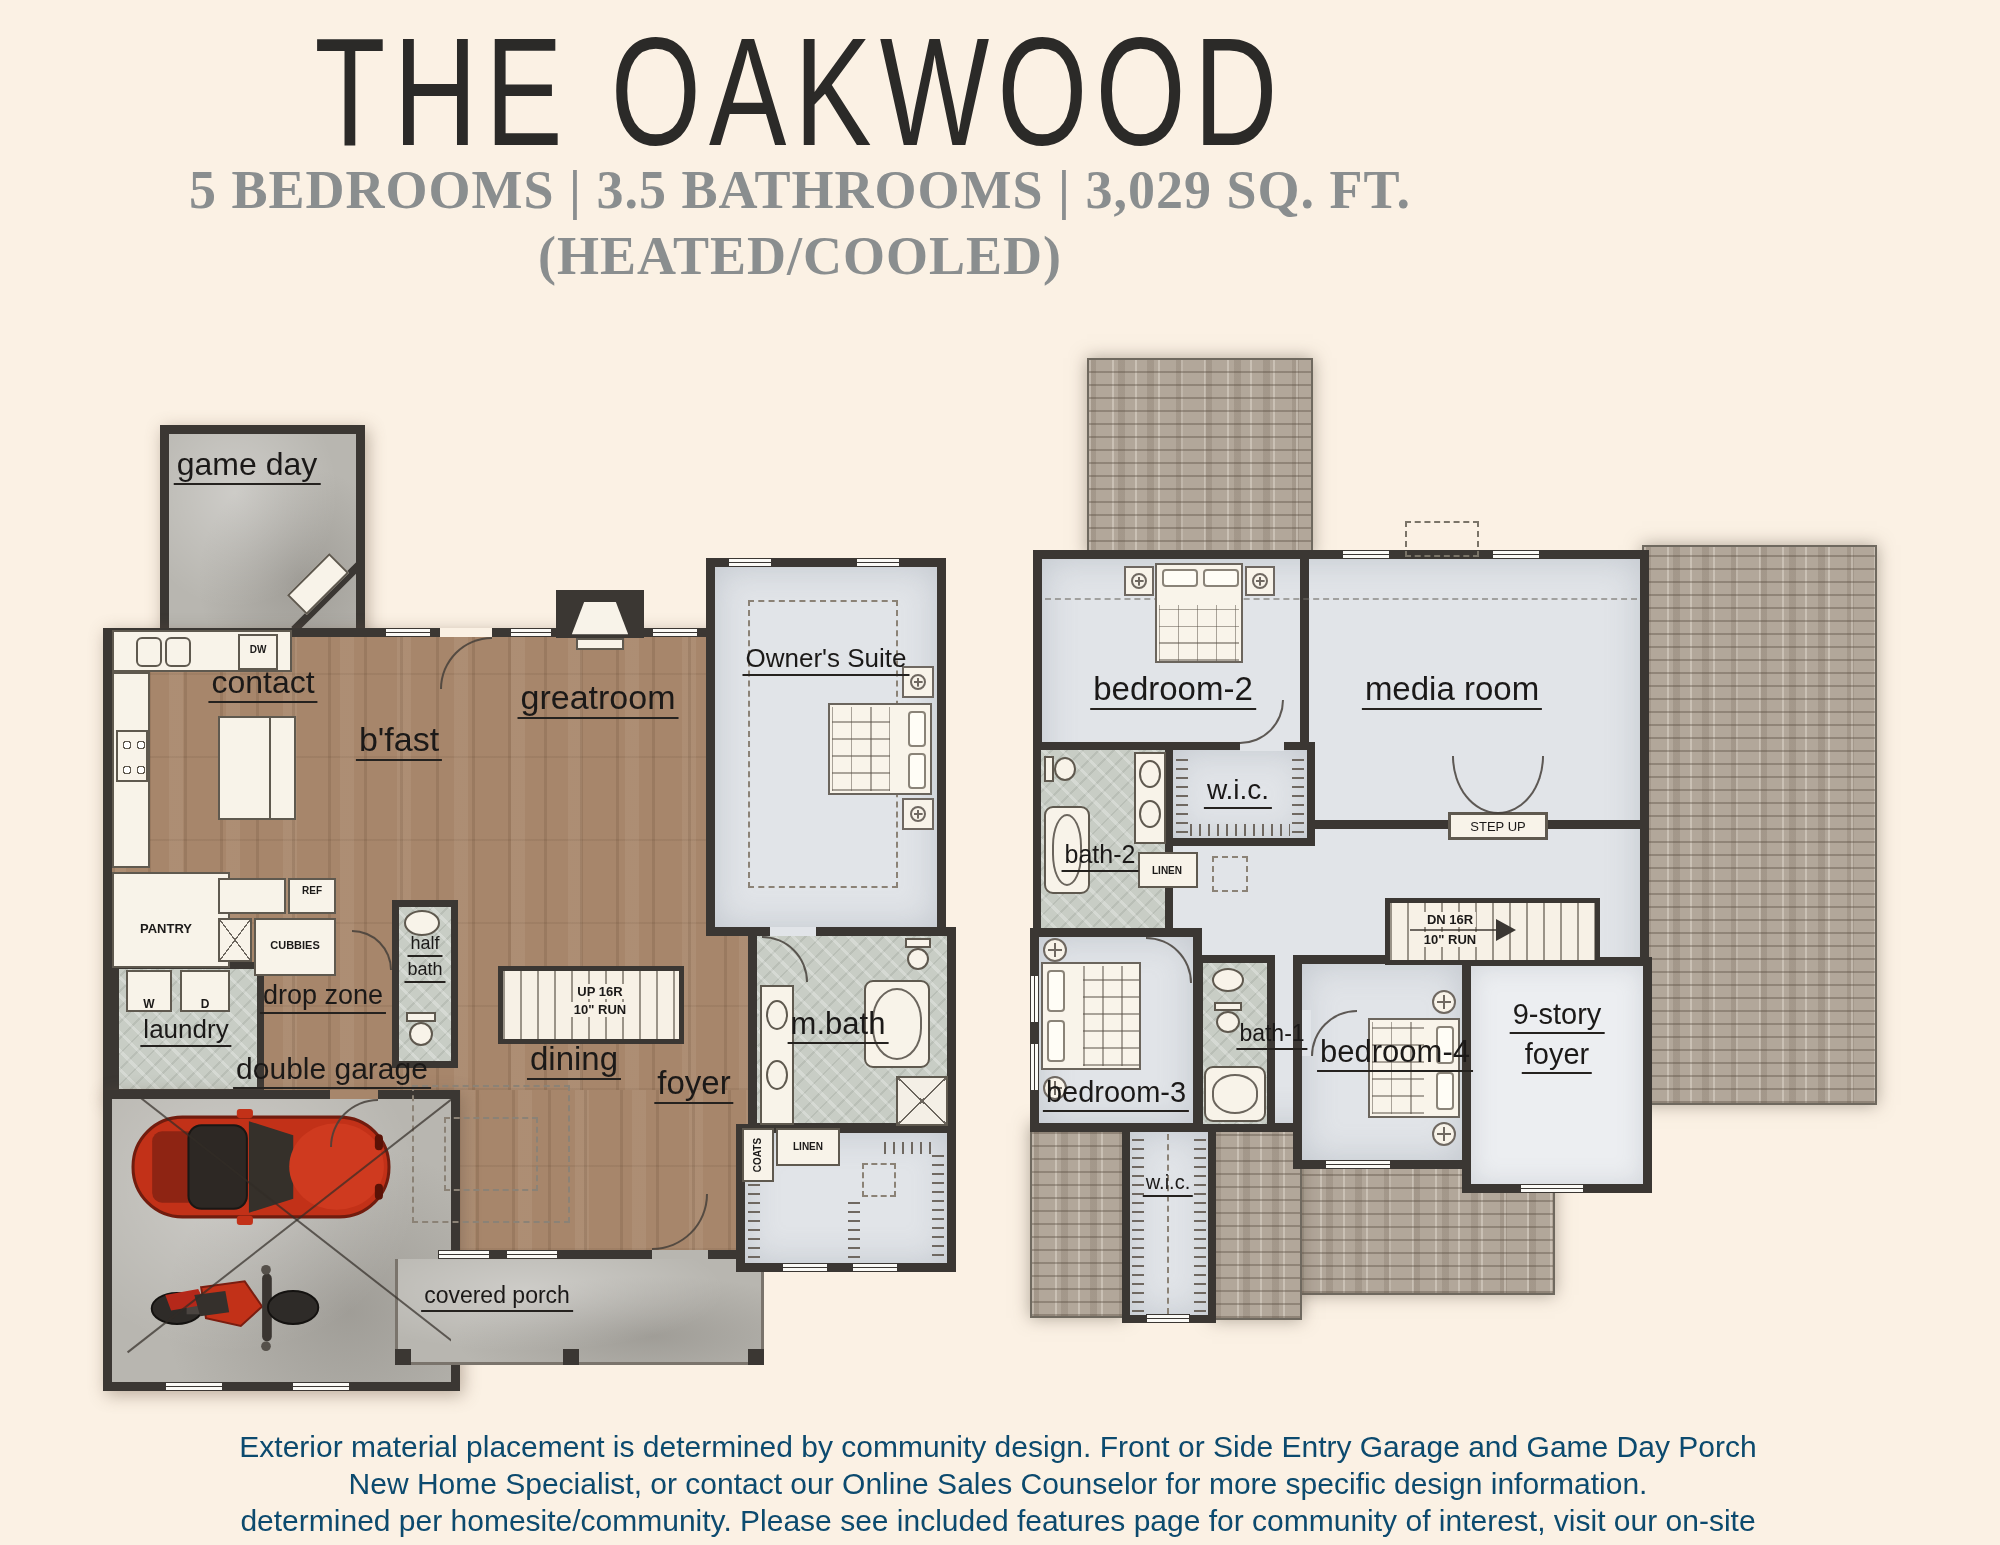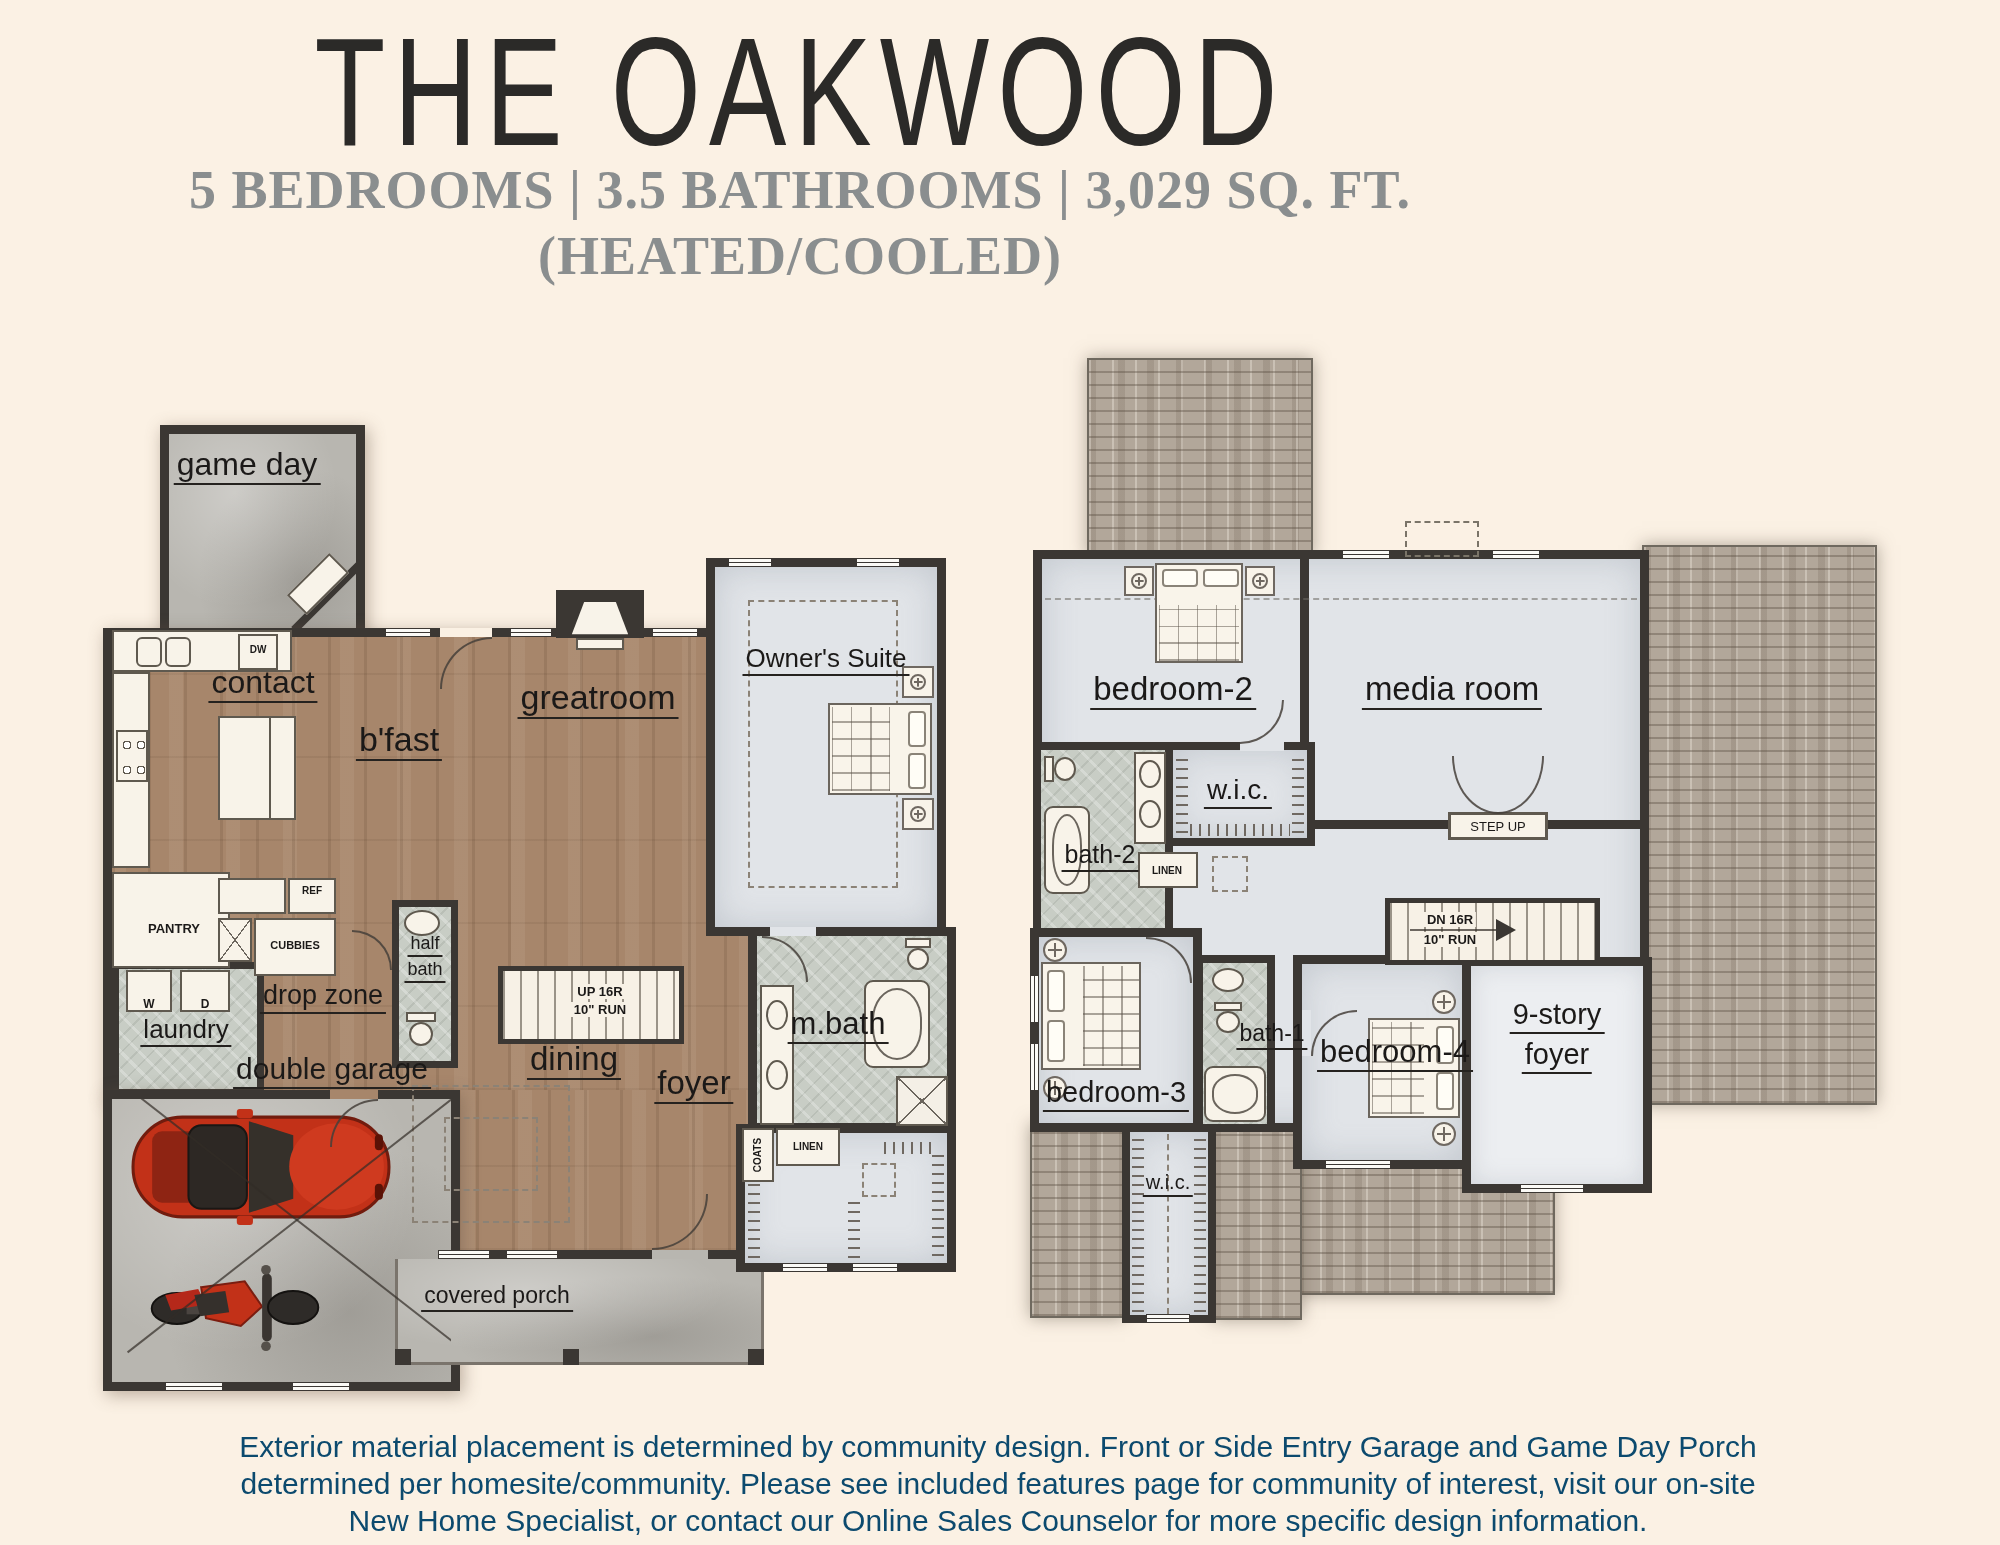--- a/index.html
+++ b/index.html
@@ -97,21 +97,21 @@
   <div class="sm" style="left:258px;top:645px;font-size:10px;">DW</div>
   <div class="fix" style="left:112px;top:672px;width:38px;height:196px;"></div>
   <div class="fix" style="left:116px;top:730px;width:32px;height:52px;background-image:
       radial-gradient(circle at 9px 13px,#fff 0 3px,#5f594f 3px 4.5px,transparent 4.5px),
       radial-gradient(circle at 23px 13px,#fff 0 3px,#5f594f 3px 4.5px,transparent 4.5px),
       radial-gradient(circle at 9px 38px,#fff 0 3px,#5f594f 3px 4.5px,transparent 4.5px),
       radial-gradient(circle at 23px 38px,#fff 0 3px,#5f594f 3px 4.5px,transparent 4.5px);"></div>
   <div class="fix" style="left:218px;top:716px;width:78px;height:104px;background-image:linear-gradient(#5f594f,#5f594f);background-size:2px 100%;background-position:68% 0;background-repeat:no-repeat;"></div>
 
   <div class="fix" style="left:112px;top:872px;width:118px;height:96px;"></div>
-  <div class="sm" style="left:174px;top:922px;font-size:13px;">PANTRY</div>
+  <div class="sm" style="left:166px;top:922px;font-size:13px;">PANTRY</div>
   <div class="fix" style="left:218px;top:878px;width:68px;height:36px;"></div>
   <div class="fix" style="left:288px;top:878px;width:48px;height:36px;"></div>
   <div class="sm" style="left:312px;top:886px;font-size:10px;">REF</div>
   <div class="shower" style="left:218px;top:918px;width:34px;height:44px;background-color:#f8f3e9;"></div>
   <div class="fix" style="left:254px;top:918px;width:82px;height:58px;"></div>
   <div class="sm" style="left:295px;top:940px;font-size:11px;">CUBBIES</div>
 
   <div class="tile" style="position:absolute;left:112px;top:962px;width:152px;height:134px;border:7px solid #3b3733;box-sizing:border-box;"></div>
   <div class="fix" style="left:126px;top:970px;width:46px;height:42px;"></div>
   <div class="sm" style="left:149px;top:998px;font-size:12px;">W</div>
@@ -343,15 +343,15 @@
   <div class="lbl" style="left:1116px;top:1078px;font-size:29px;">bedroom-3</div>
   <div class="lbl" style="left:1272px;top:1022px;font-size:23px;">bath-1</div>
   <div class="lbl" style="left:1395px;top:1036px;font-size:31px;">bedroom-4</div>
   <div class="lbl" style="left:1557px;top:1000px;font-size:29px;">9-story</div>
   <div class="lbl" style="left:1557px;top:1040px;font-size:29px;">foyer</div>
   <div class="lbl" style="left:1168px;top:1172px;font-size:20px;">w.i.c.</div>
 </div>
 
 <div class="disc" style="top:1428px;">
   <div>Exterior material placement is determined by community design. Front or Side Entry Garage and Game Day Porch</div>
+  <div>New Home Specialist, or contact our Online Sales Counselor for more specific design information.</div>
   <div>determined per homesite/community. Please see included features page for community of interest, visit our on-site</div>
-  <div>New Home Specialist, or contact our Online Sales Counselor for more specific design information.</div>
 </div>
 
 </body></html>

